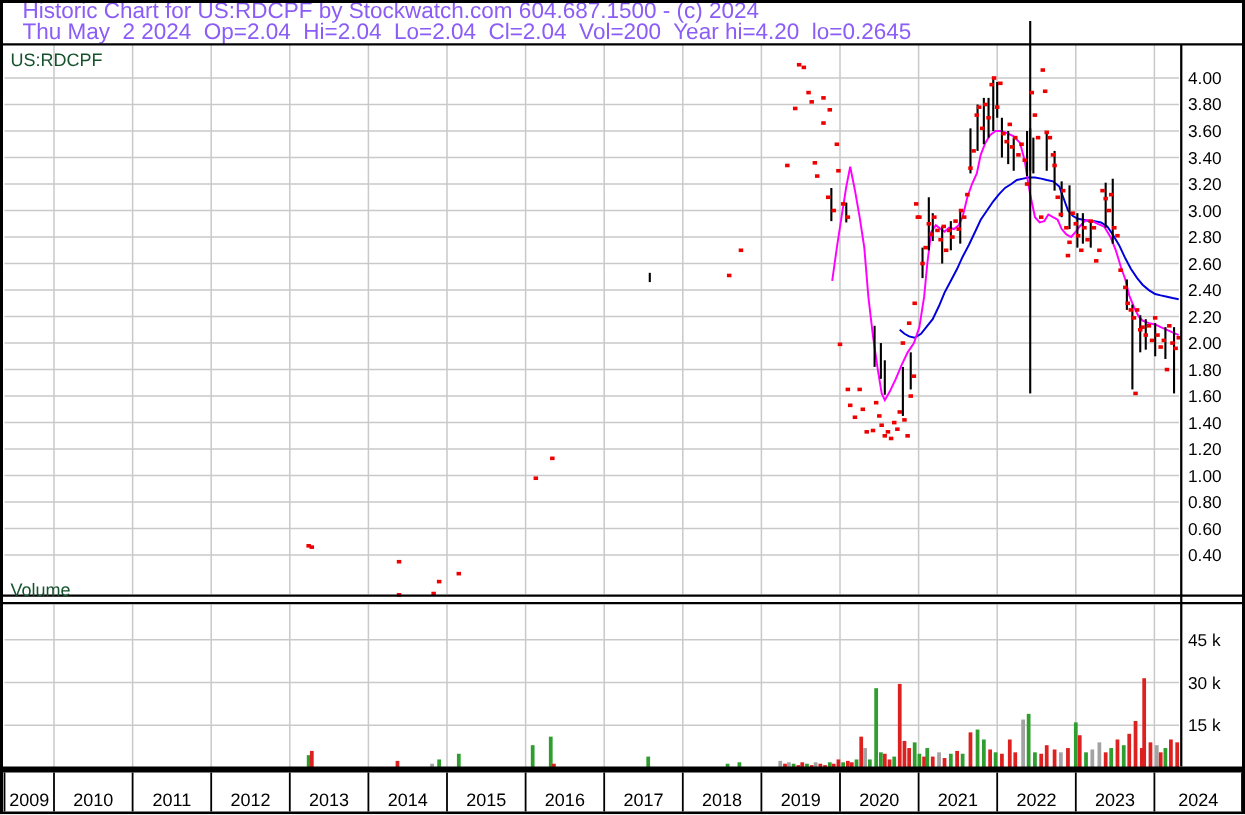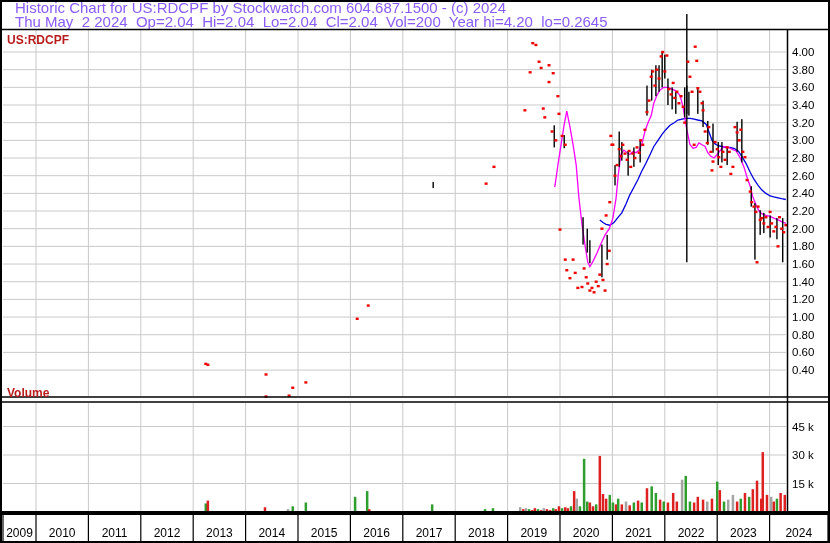--- a/index.html
+++ b/index.html
@@ -1,21 +1,21 @@
 <!DOCTYPE html>
 <html><head>
 <meta charset="utf-8">
 <style>
   html,body{margin:0;padding:0;background:#fff;}
   .frame{position:relative;width:830px;height:543px;background:#ffffff;
          font-family:"Liberation Sans",sans-serif;overflow:hidden;}
   .hdr{position:absolute;left:15px;white-space:pre;font-size:15px;line-height:14px;color:#8b5cf6;}
   #hdr1{top:1px;}
   #hdr2{top:15px;}
-  .panel-label{position:absolute;left:7px;font-size:12px;color:#b91c1c;font-weight:bold;}
+  .panel-label{position:absolute;left:7px;font-size:12px;color:#14532d;}
   #symbol-label{top:33px;}
   #volume-label{top:386px;}
   svg{position:absolute;left:0;top:0;}
   text{font-family:"Liberation Sans",sans-serif;}
 </style>
 </head>
 <body>
 
 <div class="frame">
   <div class="hdr" id="hdr1">Historic Chart for US:RDCPF by Stockwatch.com 604.687.1500 - (c) 2024</div>

